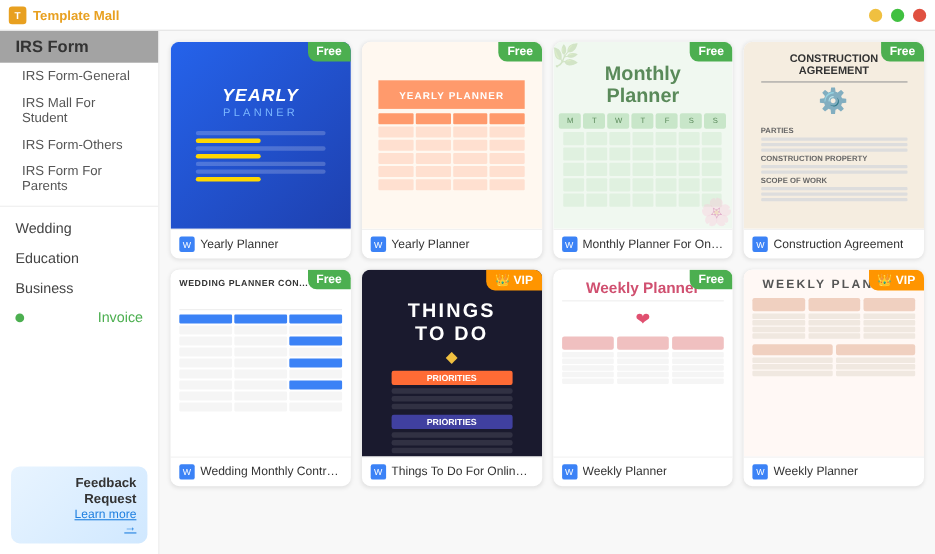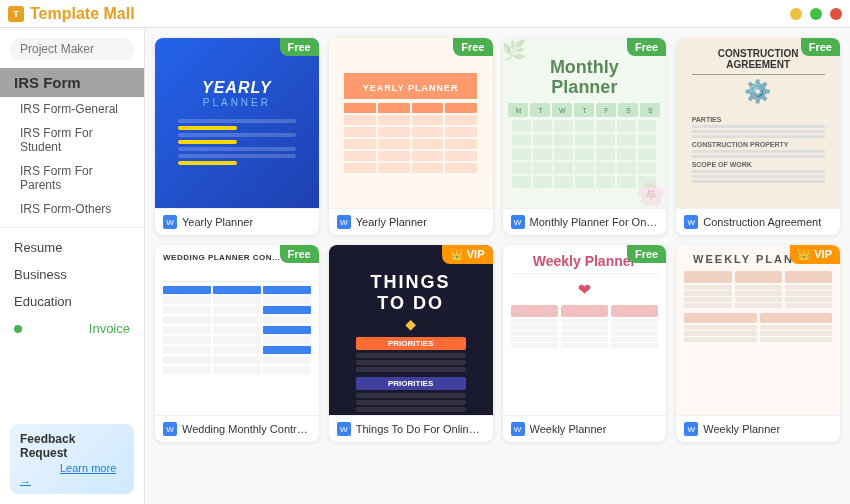--- a/index.html
+++ b/index.html
@@ -12,21 +12,21 @@
       display: flex;
       align-items: center;
       padding: 0 8px;
       border-bottom: 1px solid #e0e0e0;
       justify-content: space-between;
       flex-shrink: 0;
     }
     .title-bar-left { display: flex; align-items: center; gap: 6px; }
     .title-bar-icon { width: 16px; height: 16px; background: #e8a020; border-radius: 3px; display: flex; align-items: center; justify-content: center; }
     .title-bar-icon span { color: white; font-size: 9px; font-weight: bold; }
-    .title-bar-title { font-size: 16px; color: #e8a020; font-weight: 600; }
+    .title-bar-title { font-size: 12px; color: #e8a020; font-weight: 600; }
     .title-bar-controls { display: flex; gap: 8px; }
     .title-bar-btn { width: 12px; height: 12px; border-radius: 50%; border: none; cursor: pointer; }
     .title-bar-btn.minimize { background: #f0c040; }
     .title-bar-btn.maximize { background: #40c040; }
     .title-bar-btn.close { background: #e05040; }
 
     
     .main-layout {
       display: flex;
       flex: 1;
@@ -91,20 +91,21 @@
       display: flex;
       align-items: center;
       gap: 6px;
     }
     .sidebar-main-item.active-green { color: #4CAF50; font-weight: 500; justify-content: space-between; }
     .sidebar-main-item .dot-green { width: 8px; height: 8px; border-radius: 50%; background: #4CAF50; flex-shrink: 0; }
 
     .sidebar-bottom {
       margin-top: auto;
       padding: 10px;
+      text-align: right;
     }
     .feedback-box {
       background: linear-gradient(135deg, #e8f4ff, #d0e8ff);
       border-radius: 8px;
       padding: 8px 10px;
       font-size: 11px;
       color: #333;
     }
     .feedback-title { font-weight: 600; margin-bottom: 2px; font-size: 12px; }
     .feedback-link { color: #2080e0; font-size: 11px; text-decoration: underline; cursor: pointer; margin-left: 40px; }
@@ -242,42 +243,38 @@
     <button class="title-bar-btn minimize"></button>
     <button class="title-bar-btn maximize"></button>
     <button class="title-bar-btn close"></button>
   </div>
 </div>
 
 <div class="main-layout">
 
   <div class="sidebar">
 
-    <div class="search-box">
-      <input type="text" placeholder="Project Maker" style="">
-
+
+    <div class="sidebar-item-active">IRS Form</div>
+
+    <div class="sidebar-sub-item">IRS Form-General</div>
+    <div class="sidebar-sub-item">IRS Mall For Student</div>
+    <div class="sidebar-sub-item">IRS Form-Others</div>
+    <div class="sidebar-sub-item">IRS Form For Parents</div>
+
+    <div class="sidebar-divider"></div>
+
+    <div class="sidebar-main-item">
+      <span>Wedding</span>
     </div>
-
-    <div class="sidebar-item-active">IRS Form</div>
-
-    <div class="sidebar-sub-item">IRS Form-General</div>
-    <div class="sidebar-sub-item">IRS Form For Student</div>
-    <div class="sidebar-sub-item">IRS Form For Parents</div>
-    <div class="sidebar-sub-item">IRS Form-Others</div>
-
-    <div class="sidebar-divider"></div>
-
     <div class="sidebar-main-item">
-      <span>Resume</span>
+      <span>Education</span>
     </div>
     <div class="sidebar-main-item">
       <span>Business</span>
-    </div>
-    <div class="sidebar-main-item">
-      <span>Education</span>
     </div>
     <div class="sidebar-main-item active-green">
       <span class="dot-green"></span>
       <span>Invoice</span>
     </div>
 
     <div class="sidebar-bottom">
       <div class="feedback-box">
         <div class="feedback-title">Feedback Request</div>
         <a class="feedback-link">Learn more →</a>

